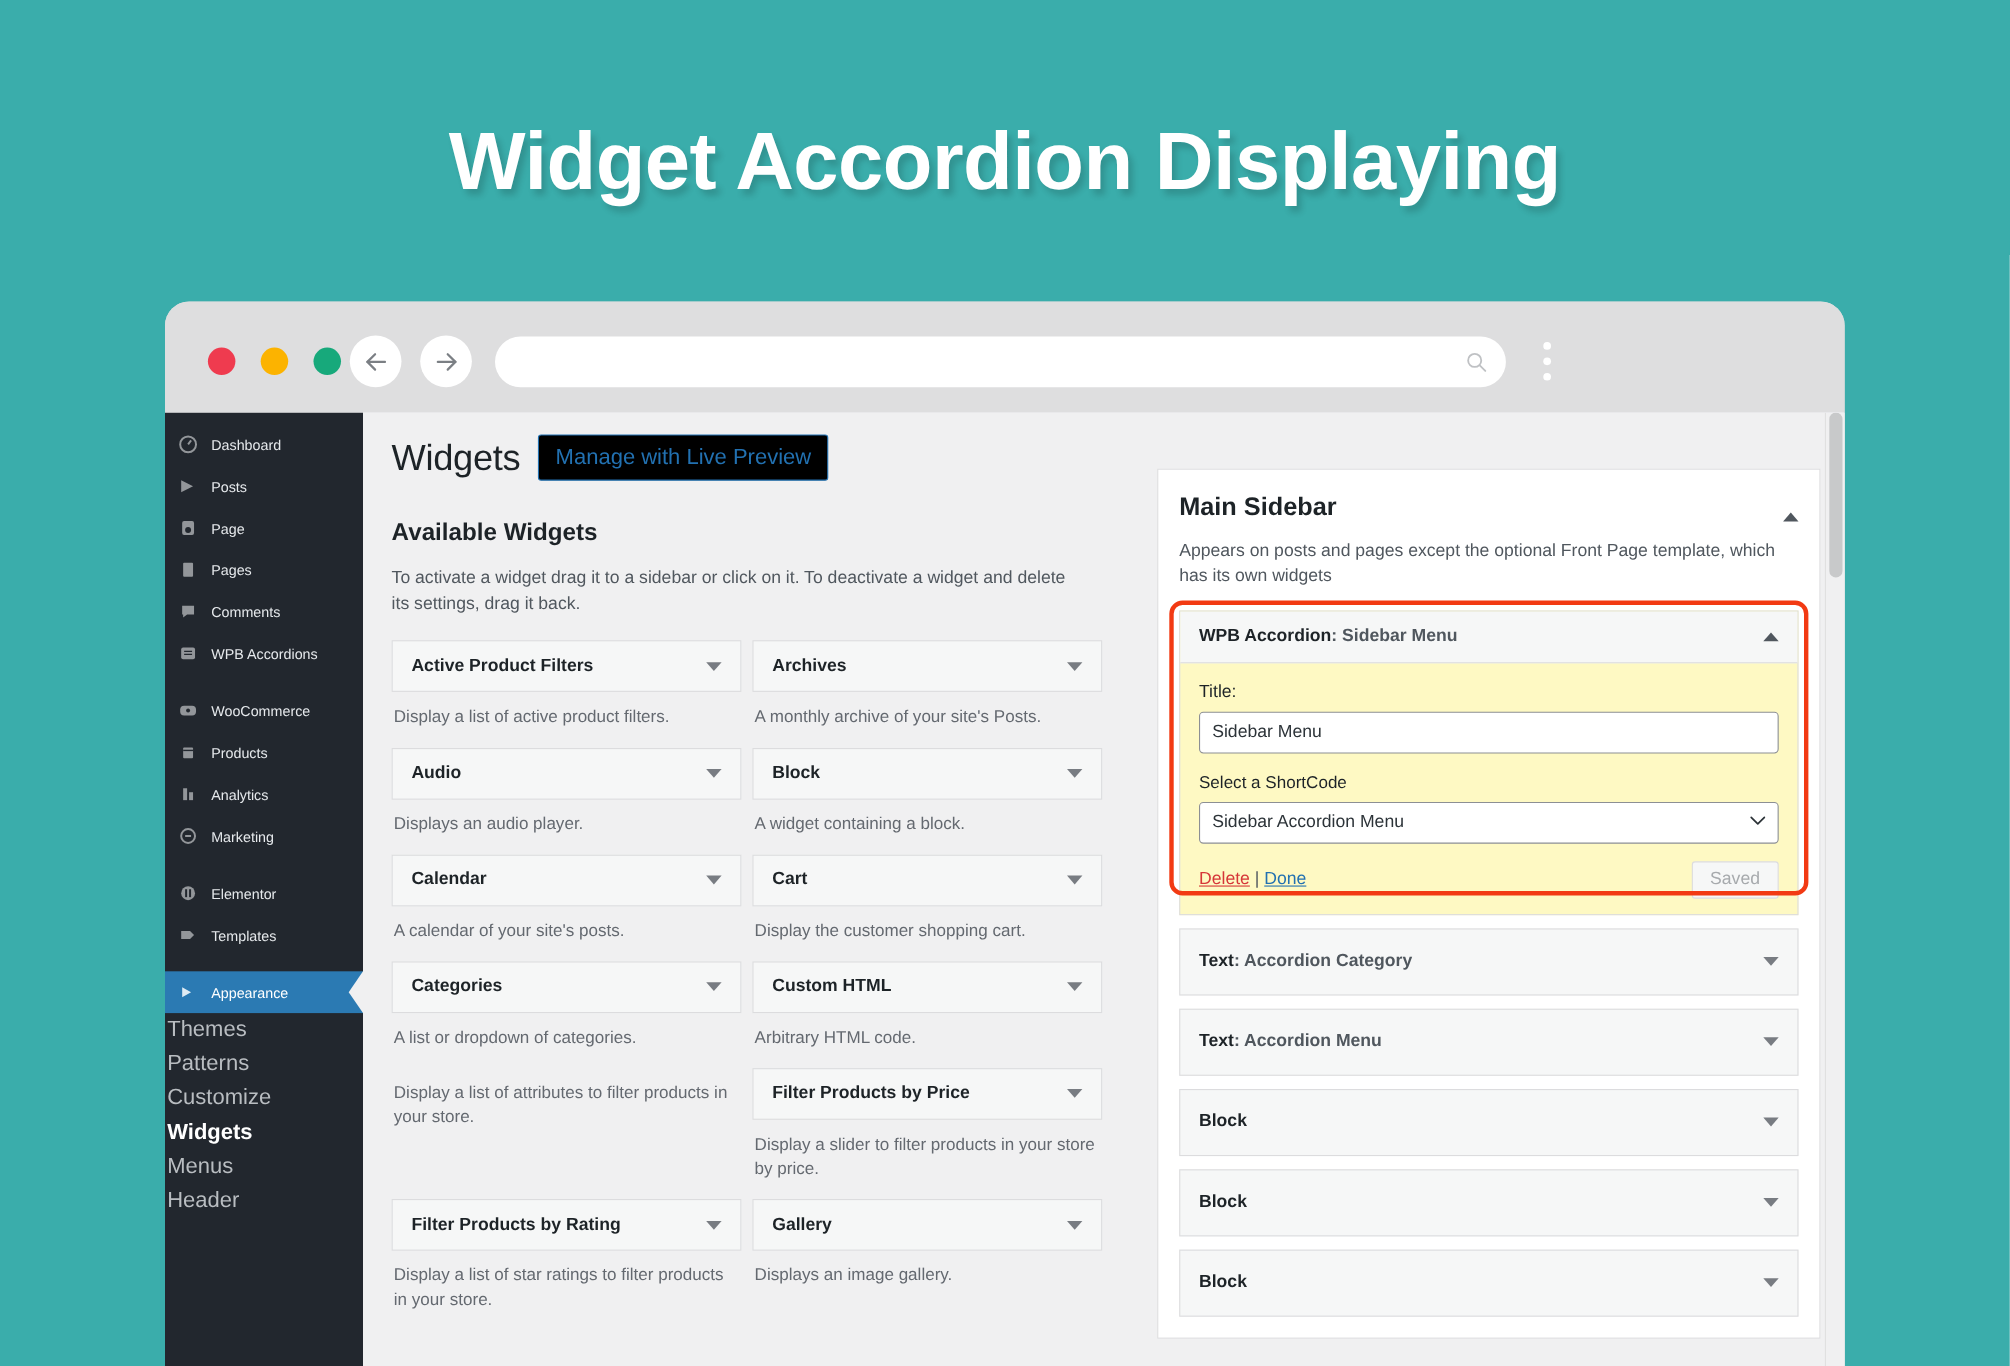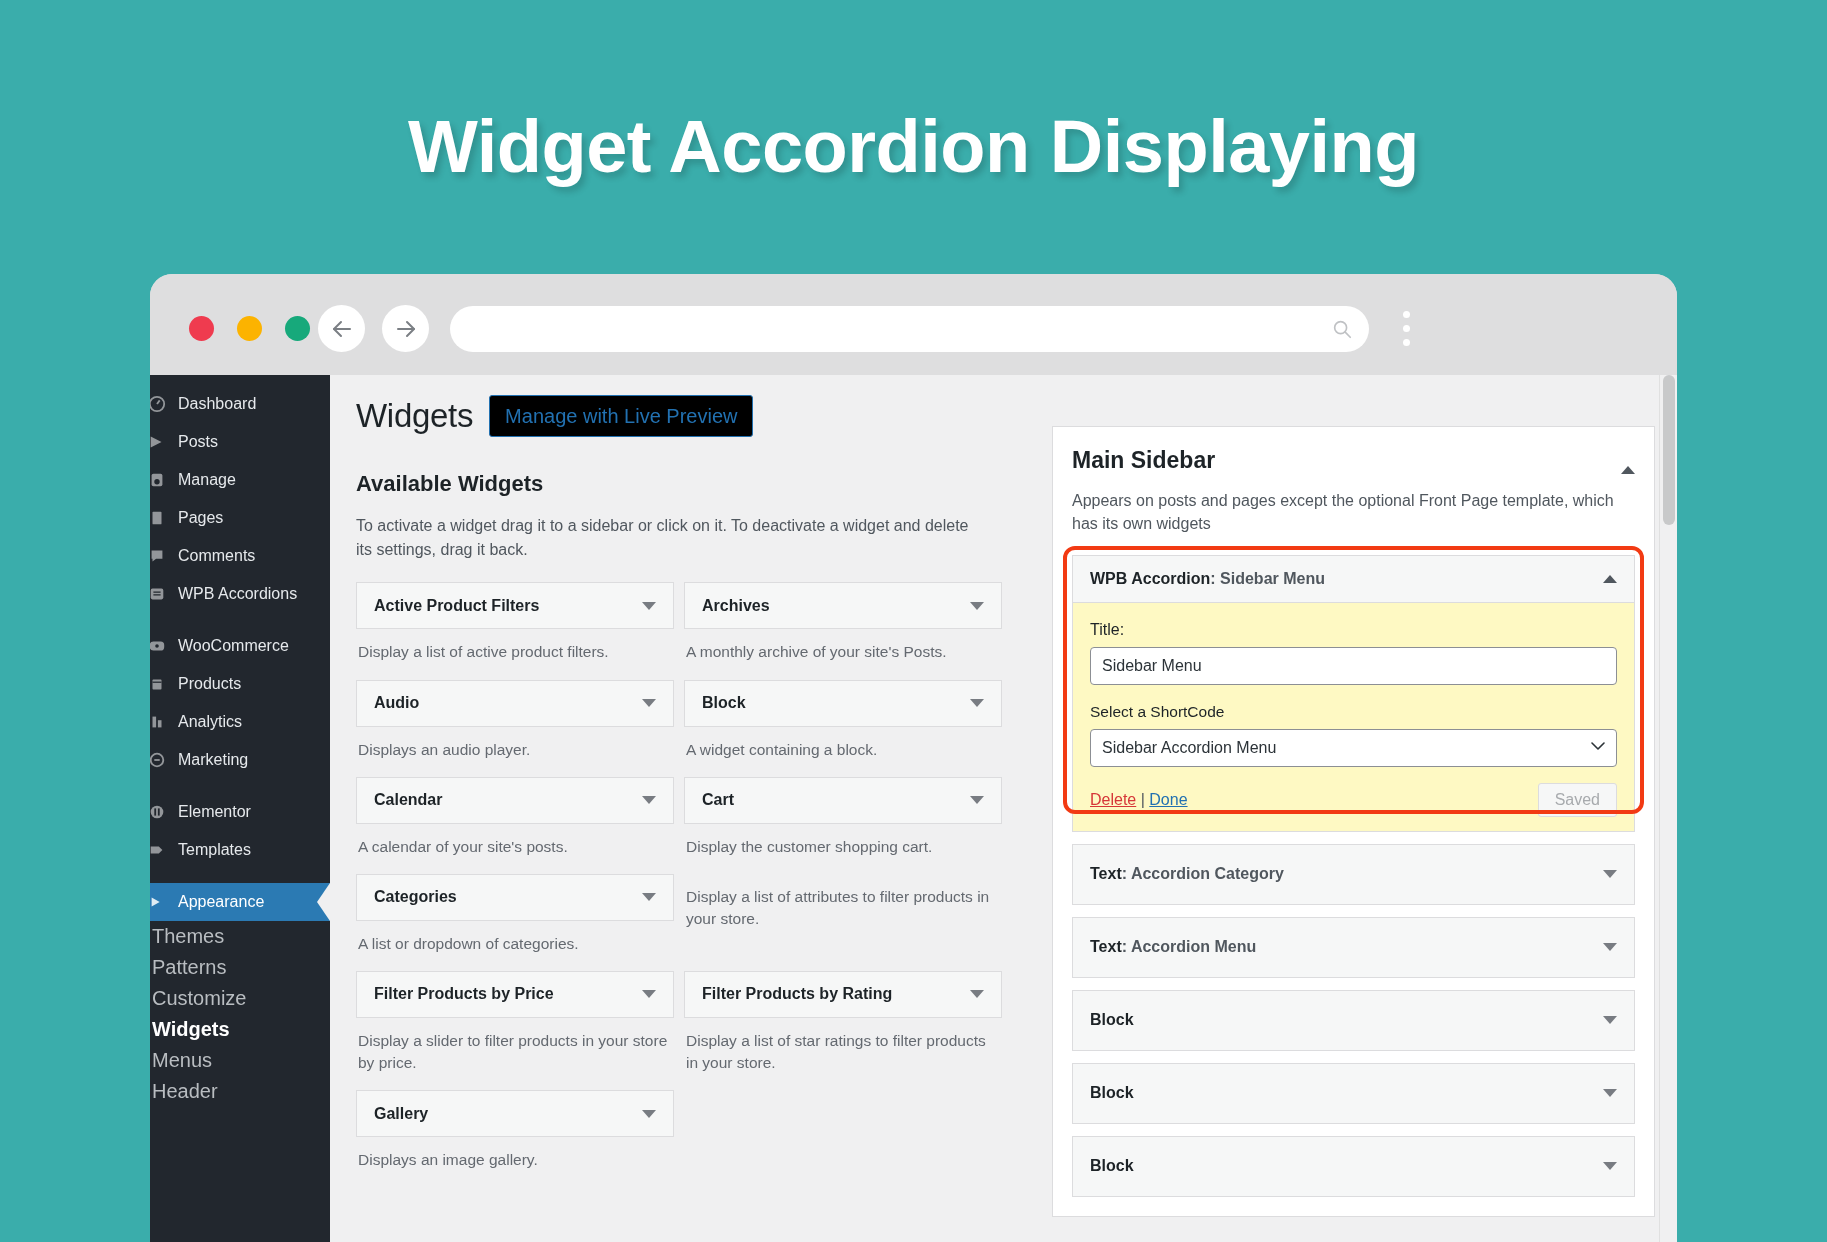--- a/index.html
+++ b/index.html
@@ -124,23 +124,23 @@
     background: #22272e;
     flex: 0 0 180px;
     padding-top: 10px;
     position: relative;
     overflow: hidden;
   }
   .side-item {
     display: flex;
     align-items: center;
     height: 38px;
-    padding-left: 10px;
+    padding-left: 24px;
     color: #e6e9ec;
-    font-size: 16px;
+    font-size: 13px;
     white-space: nowrap;
   }
   .side-item .ico {
     width: 22px; height: 22px;
     margin-right: 10px;
     margin-left: -14px;
     flex: 0 0 22px;
     display: flex; align-items:center; justify-content:center;
     opacity: .85;
   }
@@ -411,21 +411,21 @@
         <span>Posts</span>
       </div>
 
       <div class="side-item">
         <span class="ico">
           <svg viewBox="0 0 20 20">
               <rect x="4" y="3" width="12" height="14" rx="2" fill="#a7aaad"></rect>
               <circle cx="10" cy="12" r="3" fill="#22272e"></circle>
             </svg>
         </span>
-        <span>Manage</span>
+        <span>Page</span>
       </div>
 
       <div class="side-item">
         <span class="ico">
           <svg viewBox="0 0 20 20">
               <rect x="5" y="3" width="10" height="14" rx="1" fill="#a7aaad"></rect>
             </svg>
         </span>
         <span>Pages</span>
       </div>
@@ -595,20 +595,27 @@
           </div>
 
           <div class="widget-cell">
             <div class="widget-box">
               <span class="wname">Categories</span>
               <span class="tri-down"></span>
             </div>
             <div class="widget-desc">A list or dropdown of categories.</div>
           </div>
 
+          <div class="widget-cell">
+            <div class="widget-box">
+              <span class="wname">Custom HTML</span>
+              <span class="tri-down"></span>
+            </div>
+            <div class="widget-desc">Arbitrary HTML code.</div>
+          </div>
 
           <div class="widget-cell">
             <div class="widget-desc">Display a list of attributes to filter products in your store.</div>
           </div>
 
           <div class="widget-cell">
             <div class="widget-box">
               <span class="wname">Filter Products by Price</span>
               <span class="tri-down"></span>
             </div>

